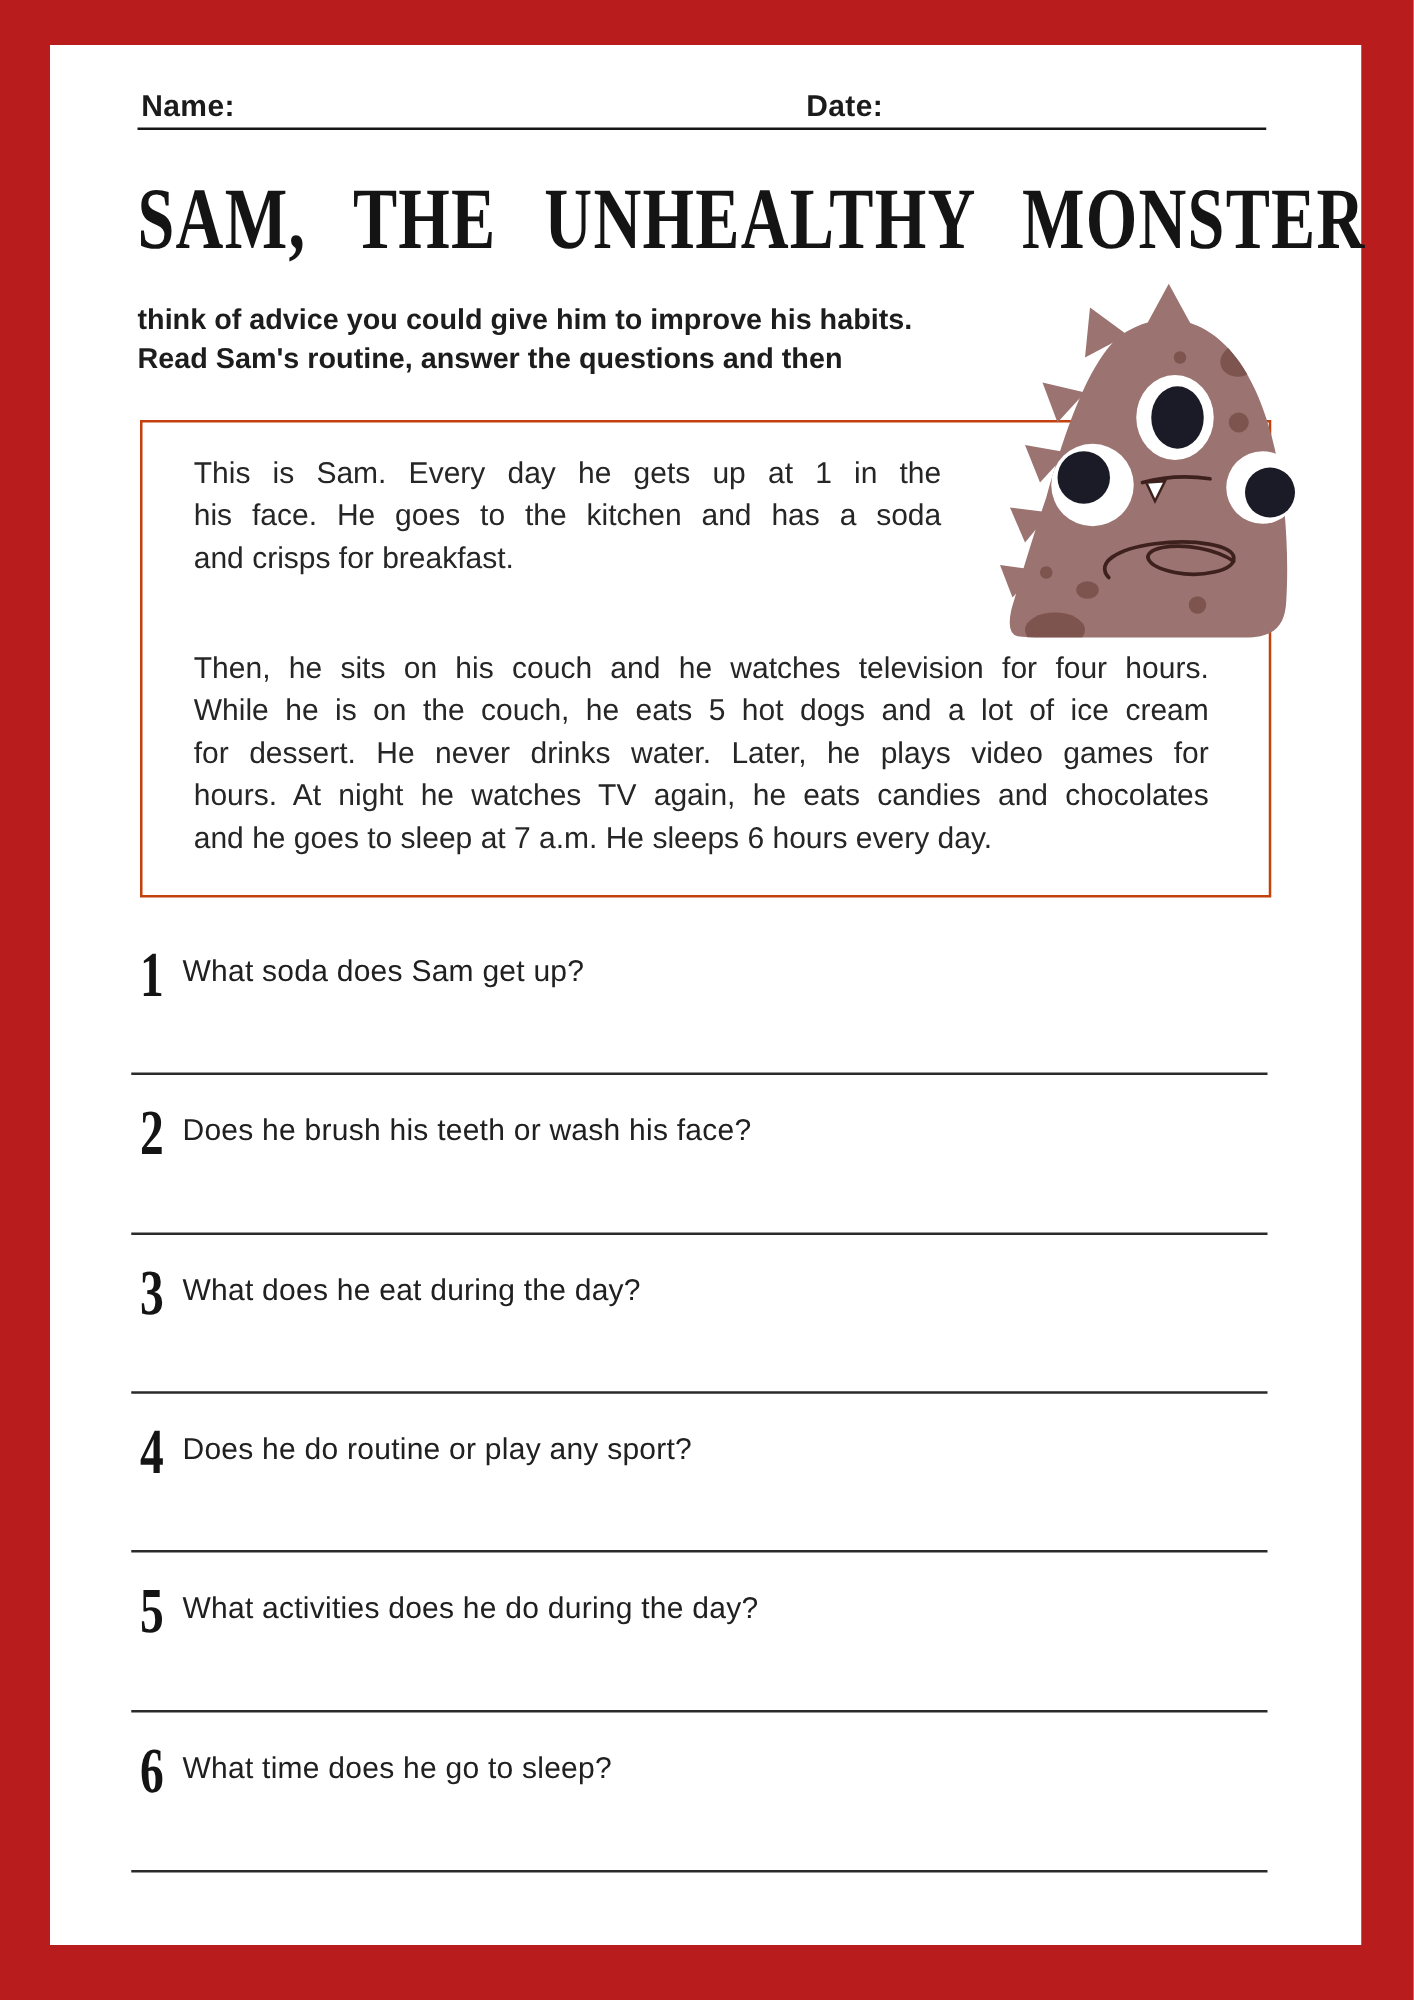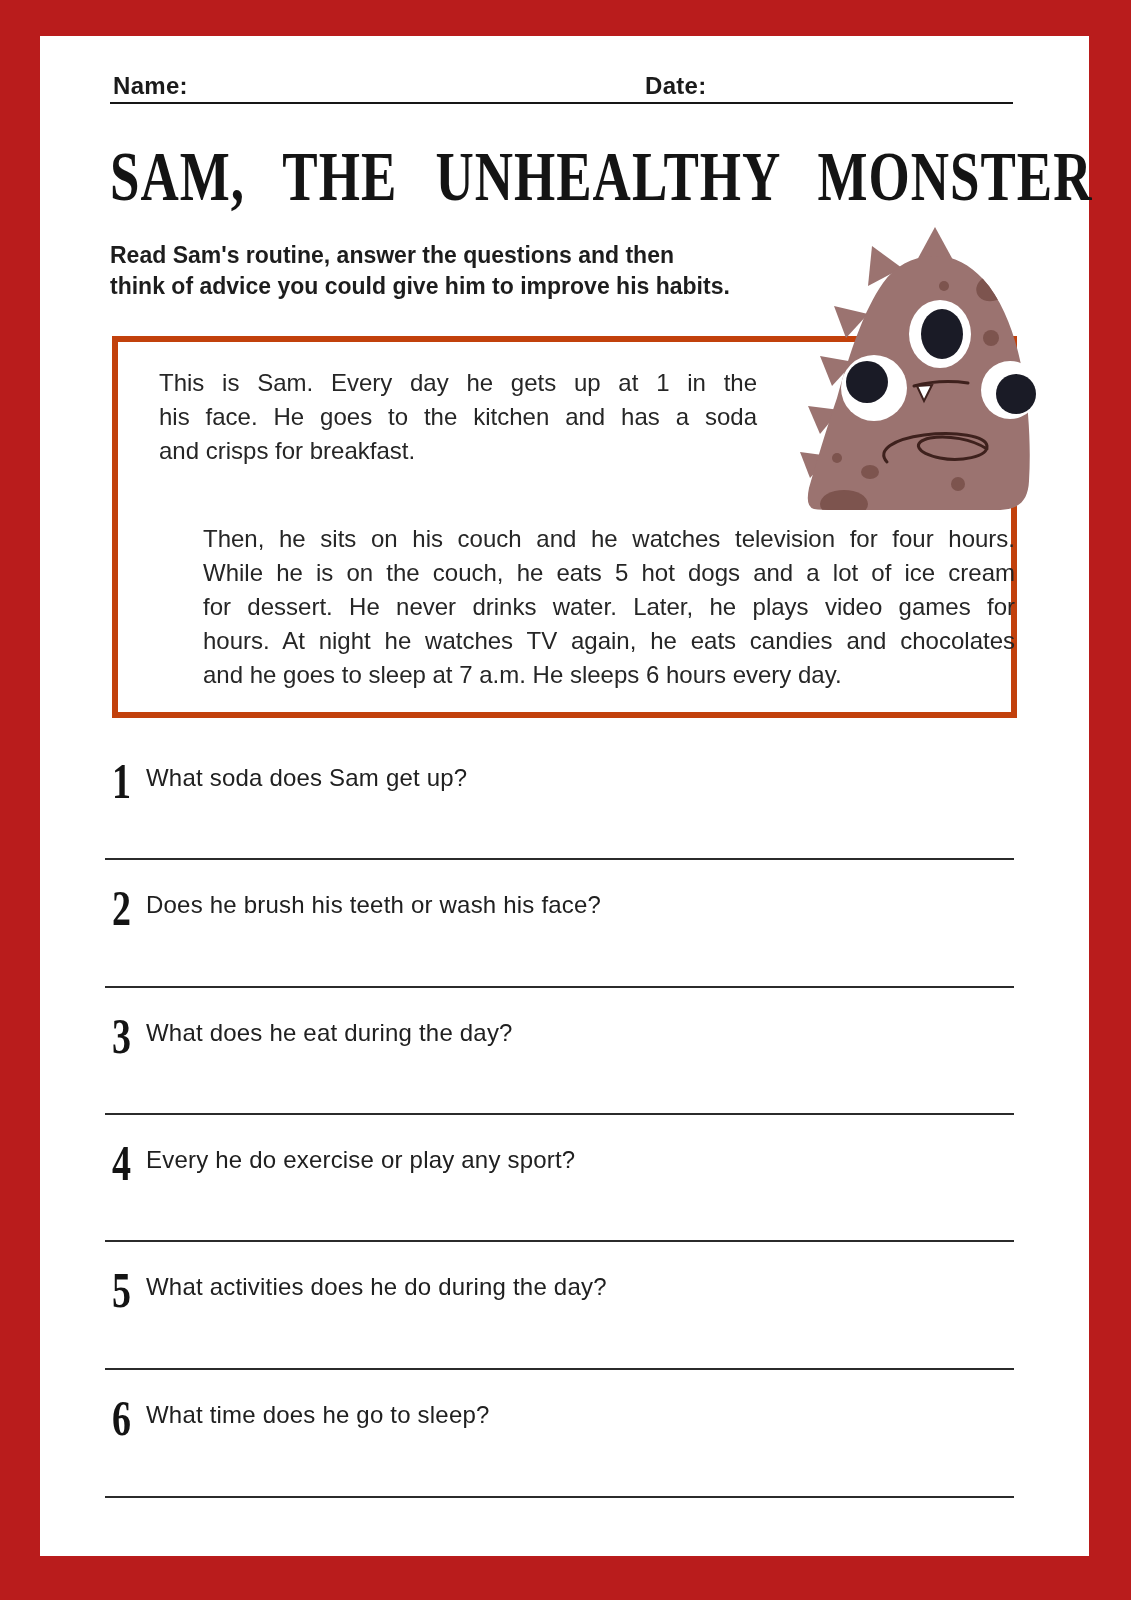--- a/index.html
+++ b/index.html
@@ -32,25 +32,25 @@
     white-space:nowrap; color:#141414;
   }
   
   .instructions {
     position:absolute; left:70px; top:204px; width:690px;
     font-size:23px; font-weight:700; line-height:31px; color:#1d1d1d;
   }
   
   .reading-box {
     position:absolute; left:72px; top:300px; width:905px; height:382px;
-    border:6px solid #c2410c; background:#ffffff; box-sizing:border-box;
+    border:2px solid #c2410c; background:#ffffff; box-sizing:border-box;
   }
   .para { position:absolute; color:#262626; }
   .para-1 { left:41px; top:24px; width:598px; }
-  .para-2 { left:41px; top:180px; width:812px;margin-left:44px; }
+  .para-2 { left:41px; top:180px; width:812px; }
   .pline {
     font-size:24px; line-height:34px;
     text-align:justify; text-align-last:justify;
     white-space:normal;
   }
   .pline.last { text-align-last:left; }
   
   .monster { position:absolute; left:750px; top:186px; width:262px; height:292px; }
   
   .q { position:absolute; left:72px; display:flex; align-items:flex-start; }
@@ -71,22 +71,22 @@
 <div class="page">
   <div class="paper">
 
     <span class="hdr-label" style="left:73px; top:36px;">Name:</span>
     <span class="hdr-label" style="left:605px; top:36px;">Date:</span>
     <div class="hdr-line"></div>
 
     <div class="title">SAM, THE UNHEALTHY MONSTER</div>
 
     <div class="instructions">
+      <div>think of advice you could give him to improve his habits.</div>
       <div>Read Sam's routine, answer the questions and then</div>
-      <div>think of advice you could give him to improve his habits.</div>
     </div>
 
     <div class="reading-box">
       <div class="para para-1">
         <div class="pline">This is Sam. Every day he gets up at 1 in the</div>
         <div class="pline">his face. He goes to the kitchen and has a soda</div>
         <div class="pline last">and crisps for breakfast.</div>
       </div>
       <div class="para para-2">
         <div class="pline">Then, he sits on his couch and he watches television for four hours.</div>
@@ -160,21 +160,21 @@
     <div class="answer-line" style="top:950px"></div>
 
     <div class="q" style="top:975px">
       <span class="q-num">3</span>
       <span class="q-text">What does he eat during the day?</span>
     </div>
     <div class="answer-line" style="top:1077px"></div>
 
     <div class="q" style="top:1102px">
       <span class="q-num">4</span>
-      <span class="q-text">Every he do exercise or play any sport?</span>
+      <span class="q-text">Does he do routine or play any sport?</span>
     </div>
     <div class="answer-line" style="top:1204px"></div>
 
     <div class="q" style="top:1229px">
       <span class="q-num">5</span>
       <span class="q-text">What activities does he do during the day?</span>
     </div>
     <div class="answer-line" style="top:1332px"></div>
 
     <div class="q" style="top:1357px">

